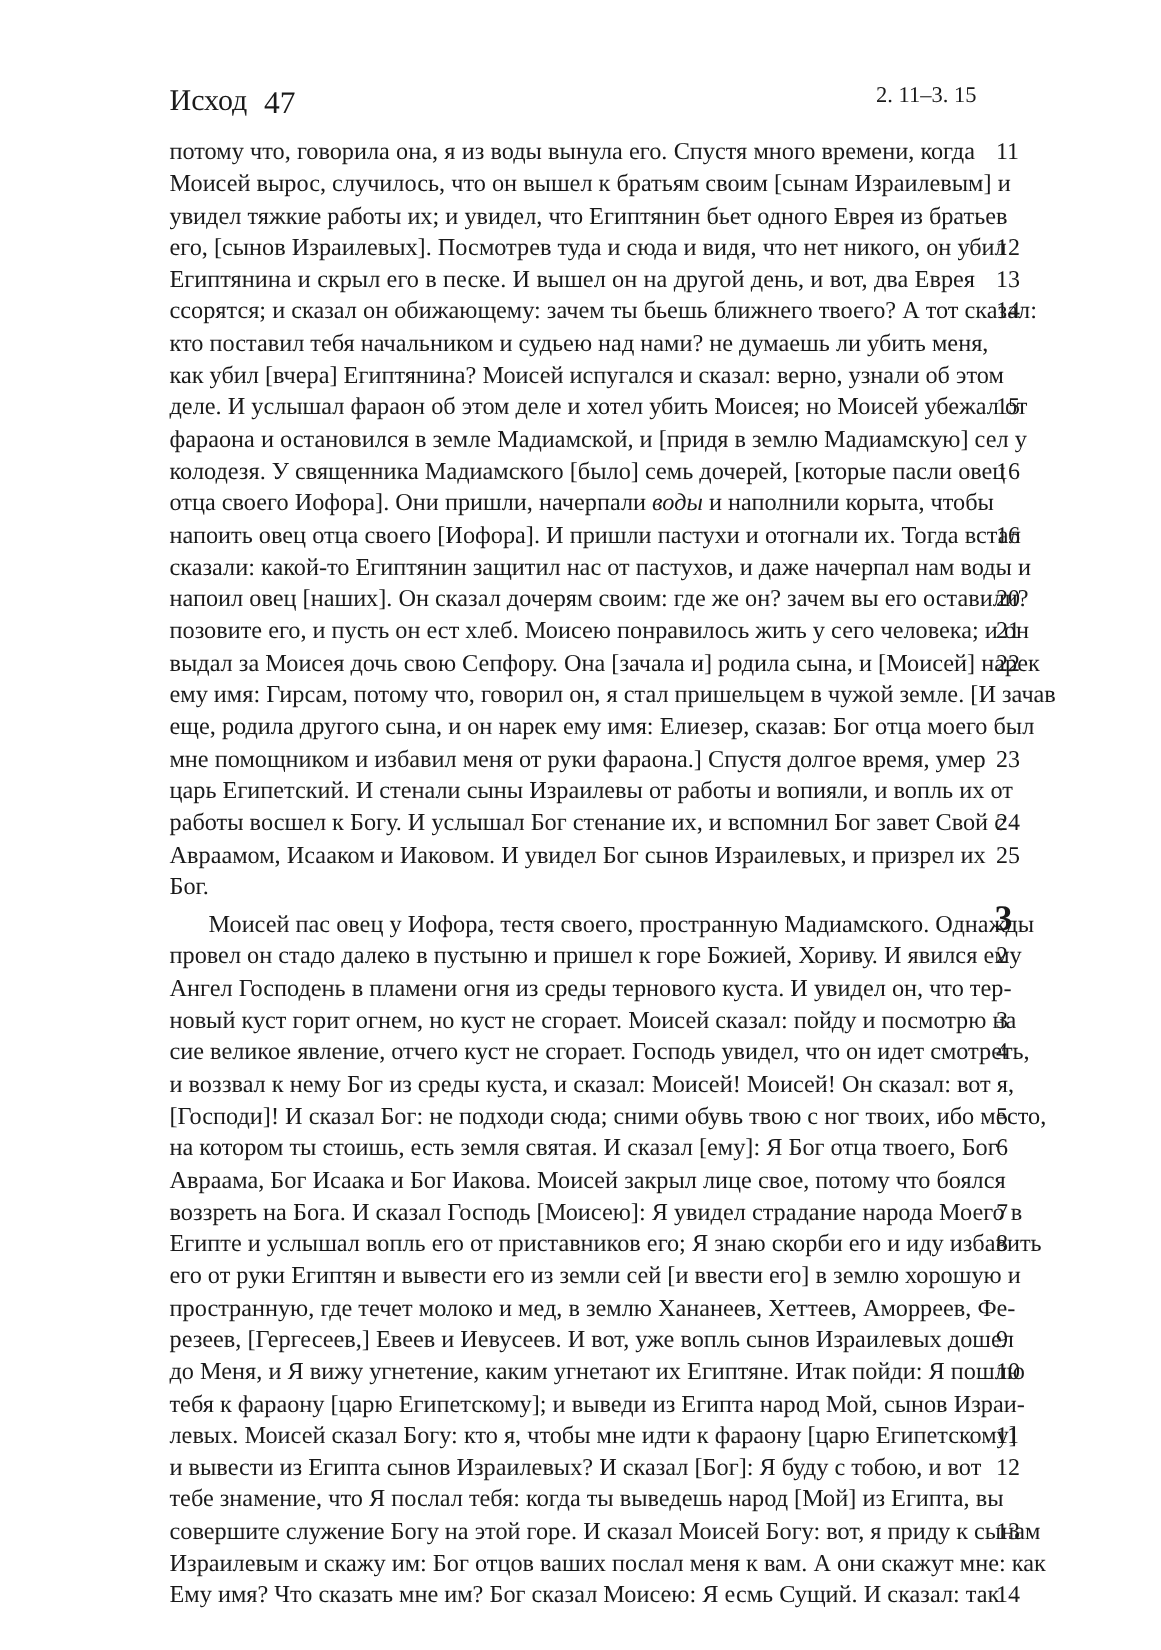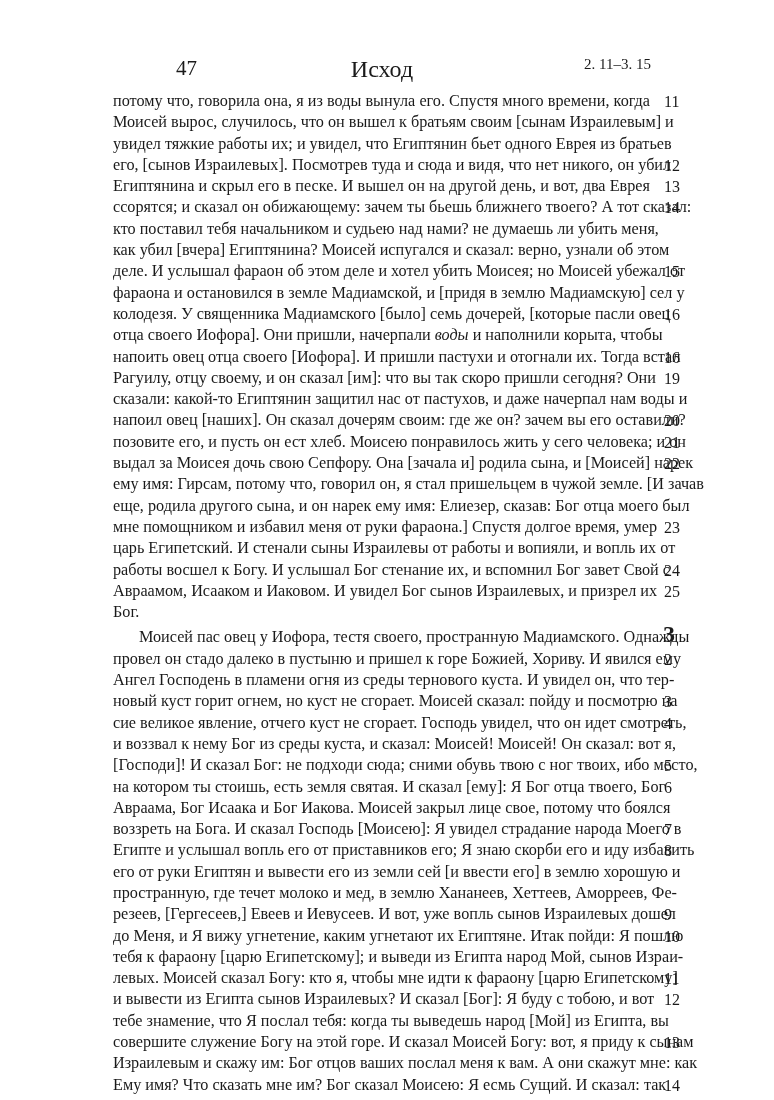--- a/index.html
+++ b/index.html
@@ -1,20 +1,20 @@
 <!DOCTYPE html>
 <html><head>
 <meta charset="utf-8">
 <style>
   html, body { margin: 0; padding: 0; background: #ffffff; }
   body { width: 774px; height: 1100px; position: relative; overflow: hidden;
          font-family: "Liberation Serif", "DejaVu Serif", serif; color: #1a1a1a; }
   .header { position: absolute; top: 56px; left: 113px; width: 538px; height: 28px; }
   .hdr-page { position: absolute; left: 15px; top: 0; font-size: 21px; margin-left: 48px; }
-  .hdr-title { position: absolute; left: 0; right: 0; top: 0; text-align: center; font-size: 24px; }
+  .hdr-title { position: absolute; left: 0; right: 0; top: 0; text-align: left; font-size: 20px; }
   .hdr-range { position: absolute; right: 0; top: 0; font-size: 15px; white-space: nowrap; }
   .body { position: absolute; top: 91px; left: 113px; width: 570px; }
   .line { position: relative; height: 21.3px; line-height: 21.3px; font-size: 16.2px; white-space: nowrap; }
   .txt { position: absolute; left: 0; width: 537px; text-align: justify; text-align-last: justify; display: block; }
   .txt.last { text-align-last: left; }
   .txt.indent { padding-left: 26px; width: 511px; }
   .vn { position: absolute; left: 551px; top: 0; font-size: 16px; }
   .chap { position: absolute; left: 550px; top: -3px; font-size: 24px; font-weight: bold; }
   .gap { height: 4px; }
   i { font-style: italic; }
@@ -69,24 +69,20 @@
       <span class="vn">16</span>
     </div>
     <div class="line">
       <span class="txt"><span>отца своего Иофора]. Они пришли, начерпали </span><i>воды</i><span> и наполнили корыта, чтобы</span></span>
     </div>
     <div class="line">
       <span class="txt">напоить овец отца своего [Иофора].   И пришли пастухи и отогнали их. Тогда встал</span>
       <span class="vn">16</span>
     </div>
     <div class="line">
-      <span class="txt">Рагуилу, отцу своему, и он сказал [им]: что вы так скоро пришли сегодня?   Они</span>
-      <span class="vn">19</span>
-    </div>
-    <div class="line">
       <span class="txt">сказали: какой-то Египтянин защитил нас от пастухов, и даже начерпал нам воды и</span>
     </div>
     <div class="line">
       <span class="txt">напоил овец [наших].   Он сказал дочерям своим: где же он? зачем вы его оставили?</span>
       <span class="vn">20</span>
     </div>
     <div class="line">
       <span class="txt">позовите его, и пусть он ест хлеб.   Моисею понравилось жить у сего человека; и он</span>
       <span class="vn">21</span>
     </div>

